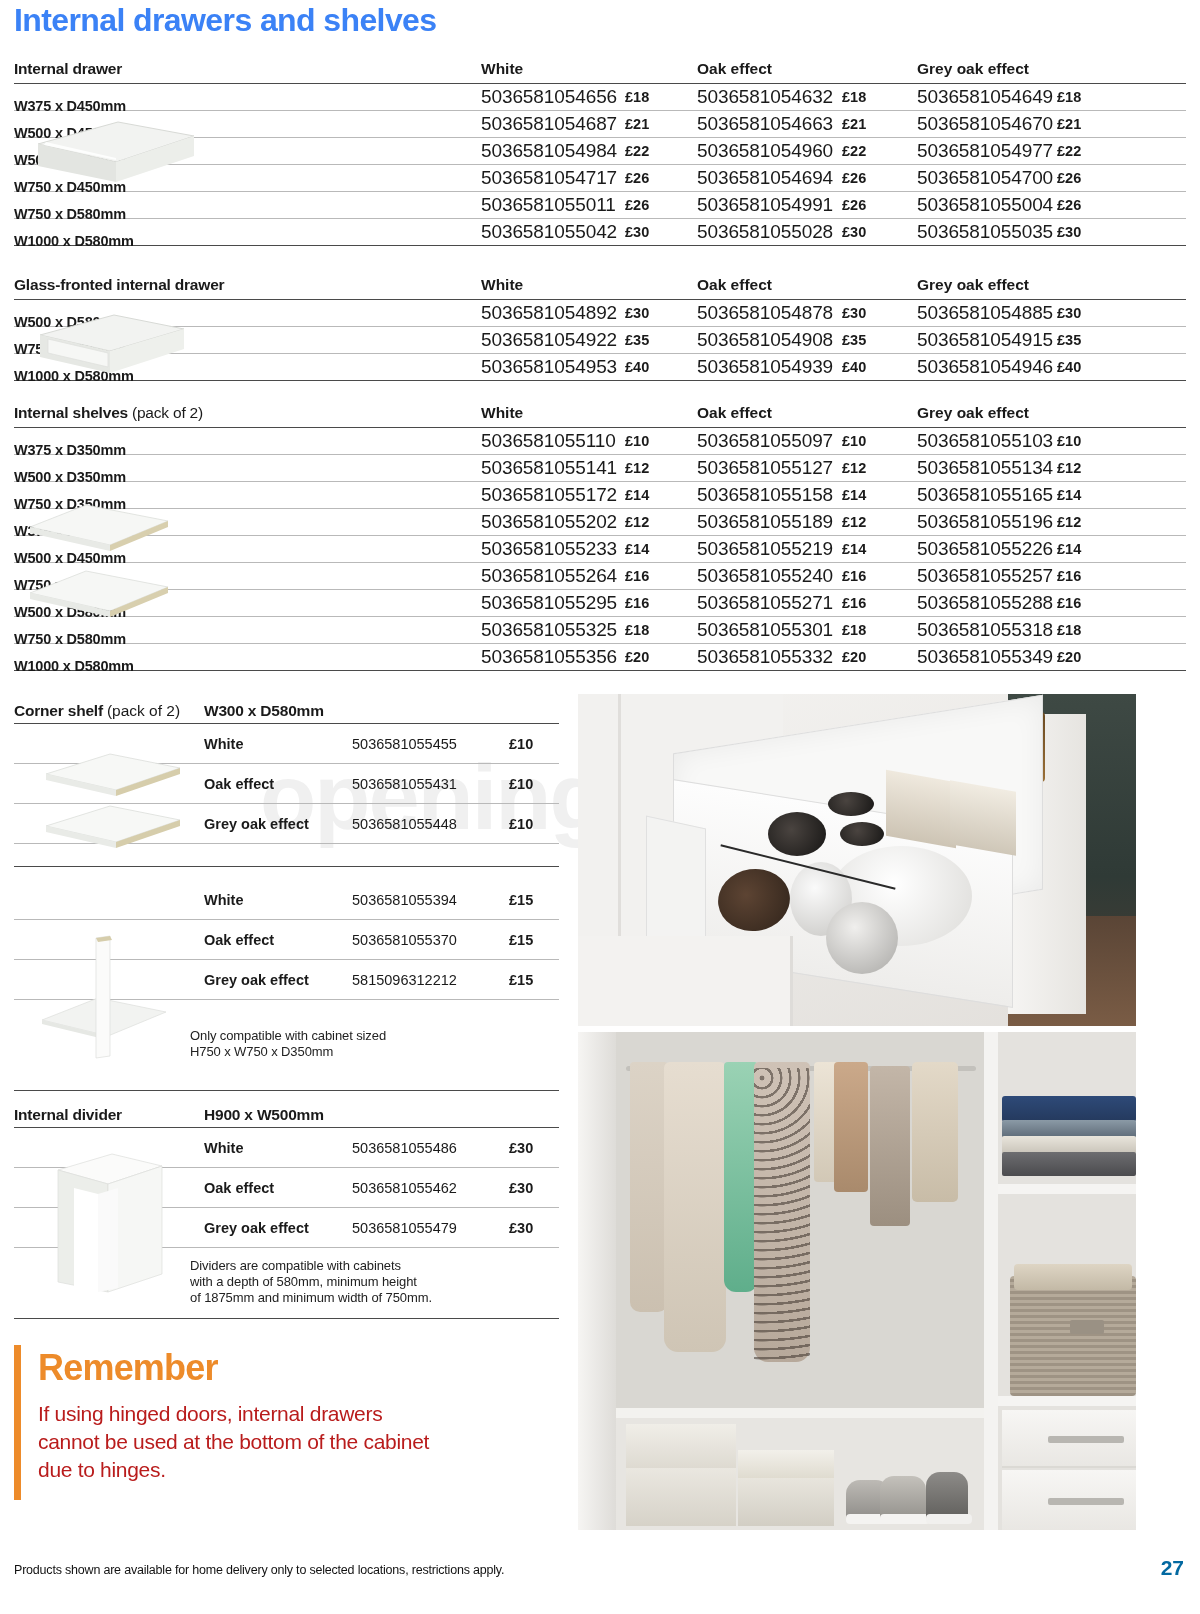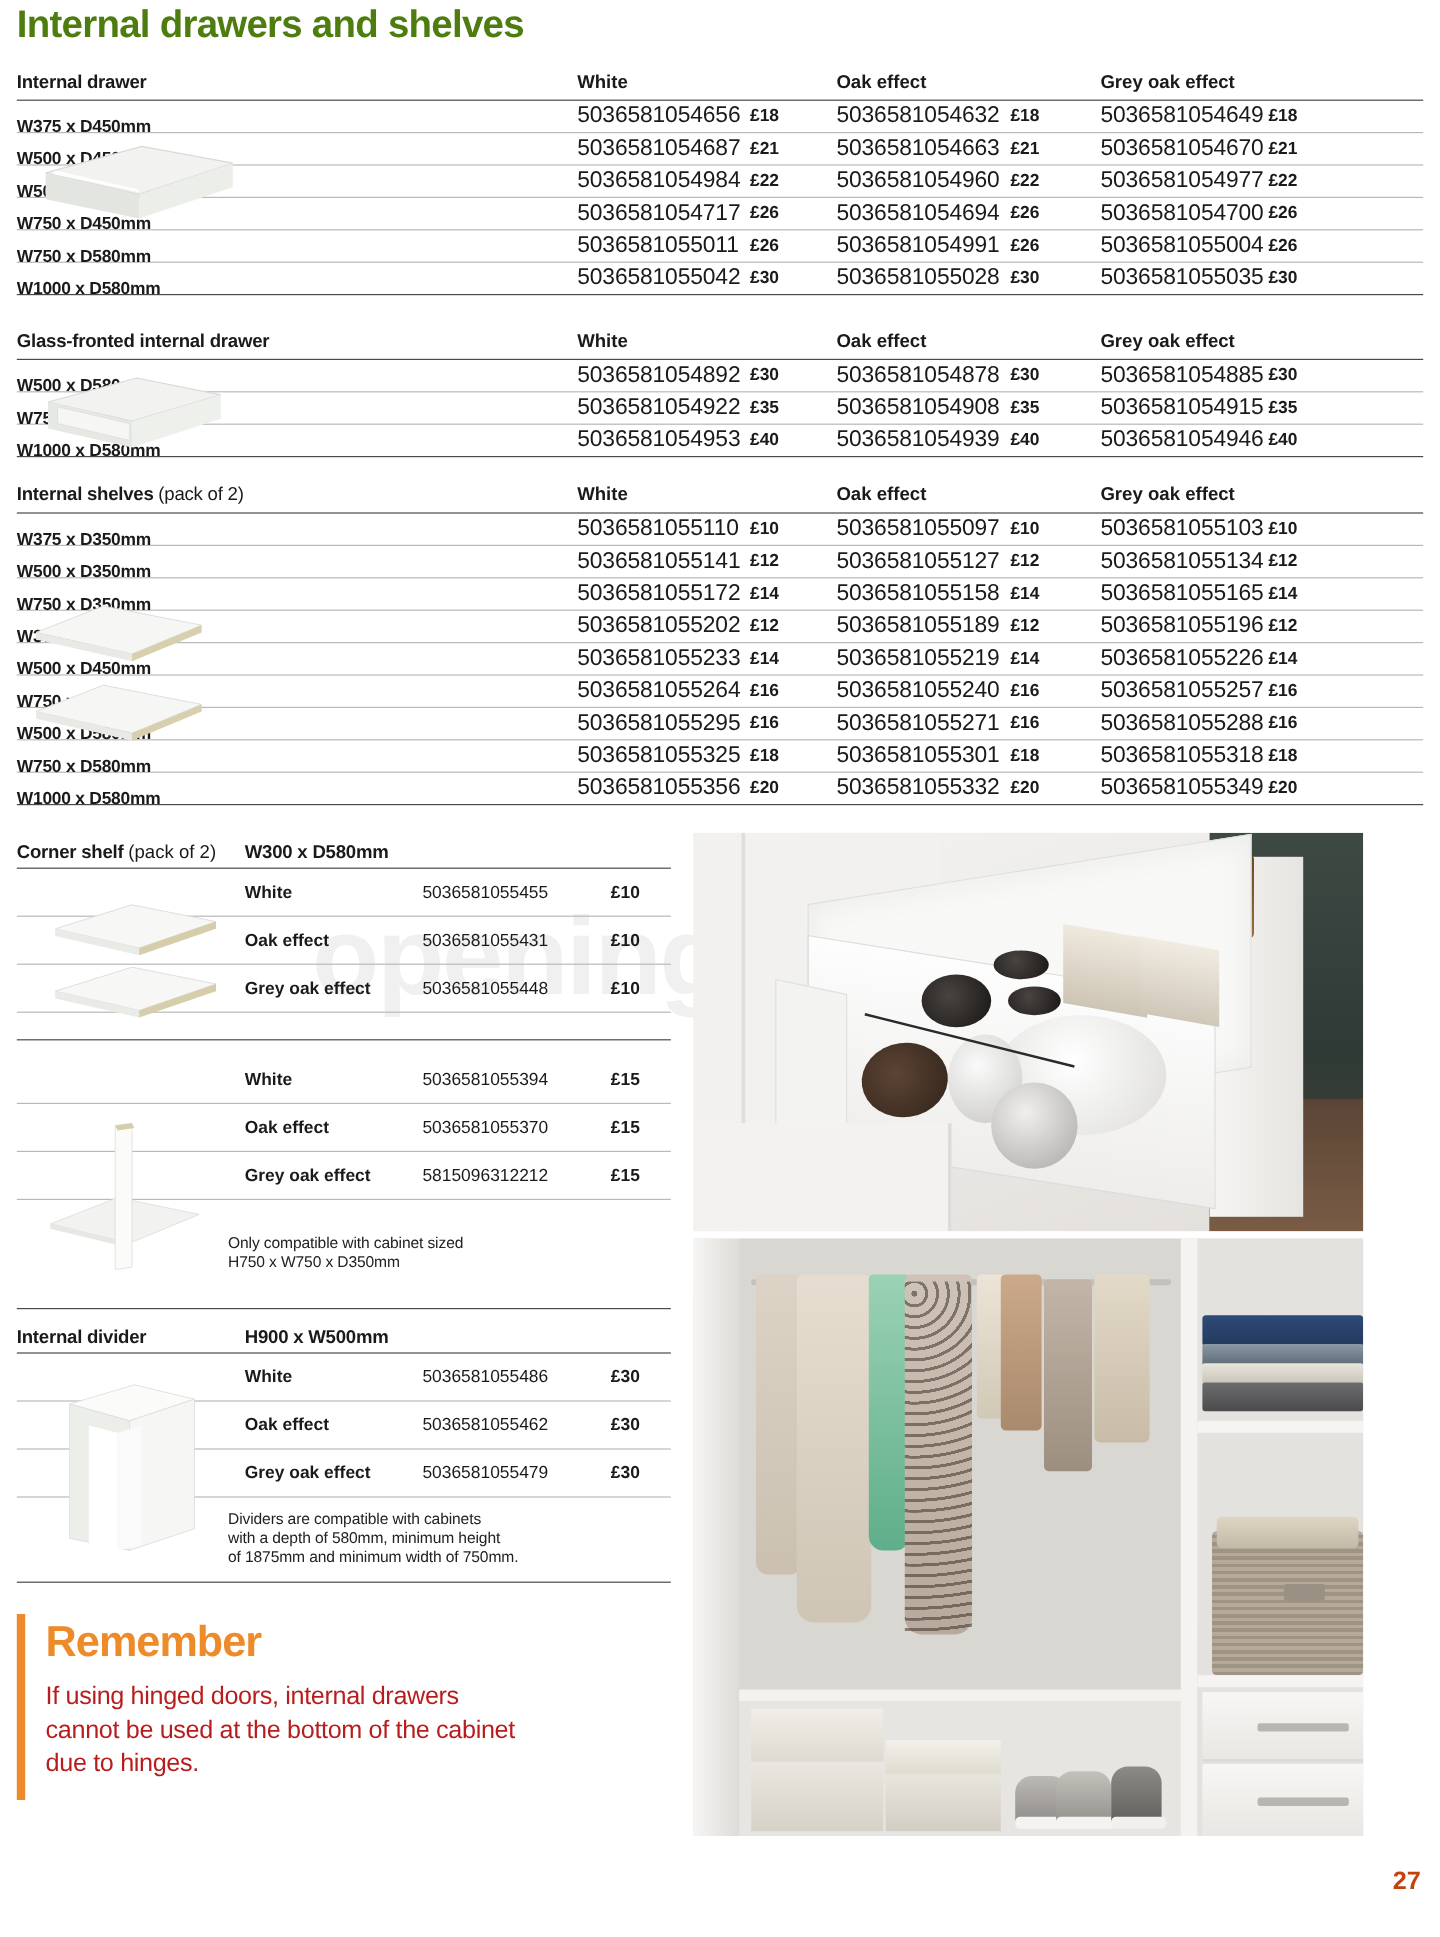--- a/index.html
+++ b/index.html
@@ -9,21 +9,21 @@
     font-family: "Liberation Sans", sans-serif;
     color: #1a1a1a;
     overflow: hidden;
   }
   .page { position: relative; width: 1200px; height: 1614px; }
 
   
   .page-title {
     position: absolute; left: 14px; top: 2px;
     font-size: 32px; font-weight: bold; letter-spacing: -0.6px;
-    color: #4d7c0f;
+    color: #3b82f6;
   }
 
   
   .block { position: absolute; }
 
   .cat-head {
     display: flex; align-items: flex-start;
     border-bottom: 1.6px solid #4a4a4a;
     padding-bottom: 5px;
   }
@@ -103,21 +103,21 @@
     font-weight: normal; color: #b91c1c; letter-spacing: -0.3px;
   }
 
   
   .footer-text {
     position: absolute; left: 14px; top: 1562px;
     font-size: 12.5px; line-height: 17px; color: #111; letter-spacing: -0.2px;
   }
   .page-num {
     position: absolute; right: 16px; top: 1556px;
-    font-size: 21px; font-weight: bold; color: #c2410c;
+    font-size: 21px; font-weight: bold; color: #0369a1;
   }
 
   
   .photo { position: absolute; overflow: hidden; }
 
   
   .watermark {
     position: absolute; left: 260px; top: 745px;
     font-size: 92px; font-weight: bold; color: #f0f0f0;
     letter-spacing: -2px; pointer-events: none; white-space: nowrap;
@@ -575,16 +575,17 @@
 
     <div style="position:absolute;left:424px;top:378px;width:134px;height:58px;
                 background:linear-gradient(180deg,#f7f6f4,#e9e7e3);border-bottom:2px solid #dbd9d4;"></div>
     <div style="position:absolute;left:470px;top:404px;width:76px;height:7px;background:#b8b6b1;border-radius:2px;"></div>
     <div style="position:absolute;left:424px;top:438px;width:134px;height:60px;
                 background:linear-gradient(180deg,#f7f6f4,#e9e7e3);"></div>
     <div style="position:absolute;left:470px;top:466px;width:76px;height:7px;background:#b8b6b1;border-radius:2px;"></div>
   </div>
 
   <div class="footer-text">
+    <div>Products shown are available for home delivery only to selected locations, restrictions apply.</div>
   </div>
   <div class="page-num">27</div>
 
 </div>
 
 </body></html>

